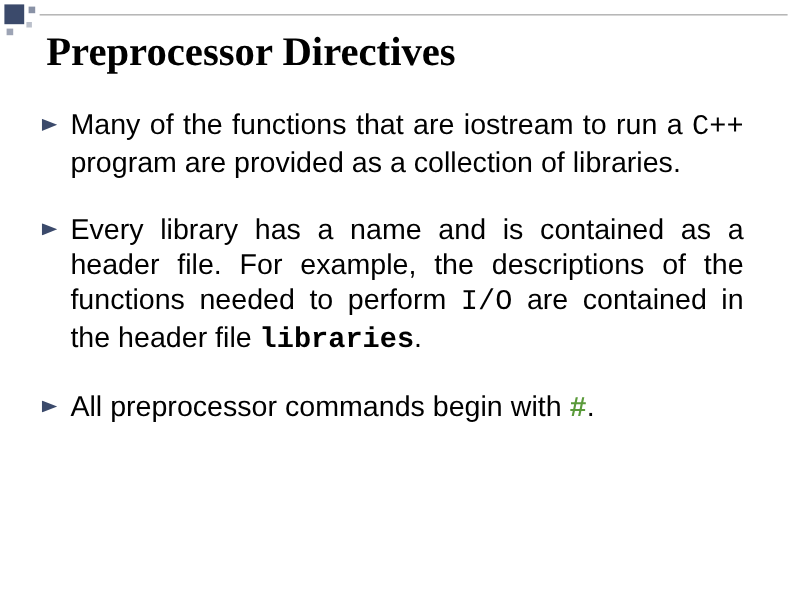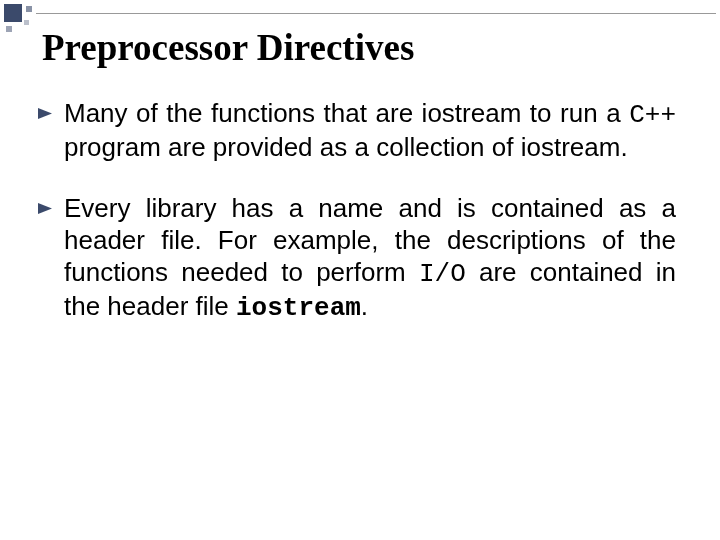--- a/index.html
+++ b/index.html
@@ -108,28 +108,36 @@
   <div class="title">Preprocessor Directives</div>
 
   <div class="body">
 
     <div class="bullet">
       <span class="arrow">
         <svg width="14" height="11" viewBox="0 0 14 11">
             <polygon points="0,0 14,5.5 0,11" fill="#3b4a6b"></polygon>
           </svg>
       </span>
-      <span> Many of the functions that are iostream to run a </span><span class="mono">C++</span><span> program are provided as a collection of iostream.</span>
+      <span> Many of the functions that are iostream to run a </span><span class="mono">C++</span><span> program are provided as a collection of libraries.</span>
     </div>
 
     <div class="bullet">
       <span class="arrow">
         <svg width="14" height="11" viewBox="0 0 14 11">
             <polygon points="0,0 14,5.5 0,11" fill="#3b4a6b"></polygon>
           </svg>
       </span>
-      <span> Every library has a name and is contained as a header file. For example, the descriptions of the functions needed to perform </span><span class="mono">I/O</span><span> are contained in the header file </span><span class="mono bold">iostream</span><span>.</span>
+      <span> Every library has a name and is contained as a header file. For example, the descriptions of the functions needed to perform </span><span class="mono">I/O</span><span> are contained in the header file </span><span class="mono bold">libraries</span><span>.</span>
     </div>
 
+    <div class="bullet">
+      <span class="arrow">
+        <svg width="14" height="11" viewBox="0 0 14 11">
+            <polygon points="0,0 14,5.5 0,11" fill="#3b4a6b"></polygon>
+          </svg>
+      </span>
+      <span> All preprocessor commands begin with </span><span class="hash">#</span><span>.</span>
+    </div>
 
   </div>
 
 </div>
 
 </body></html>

